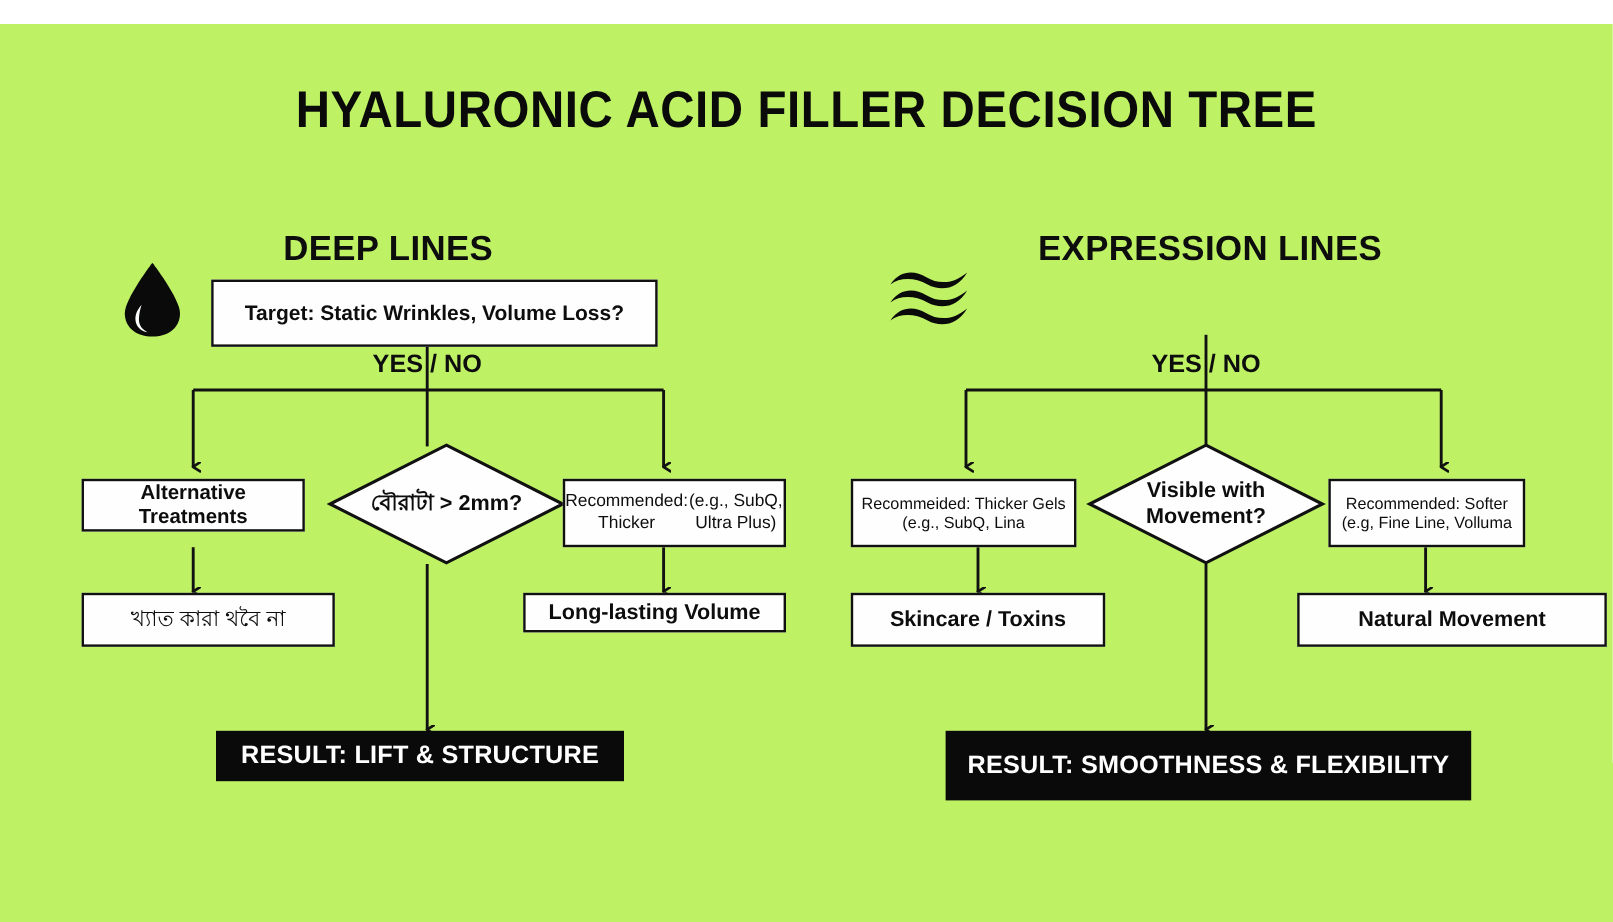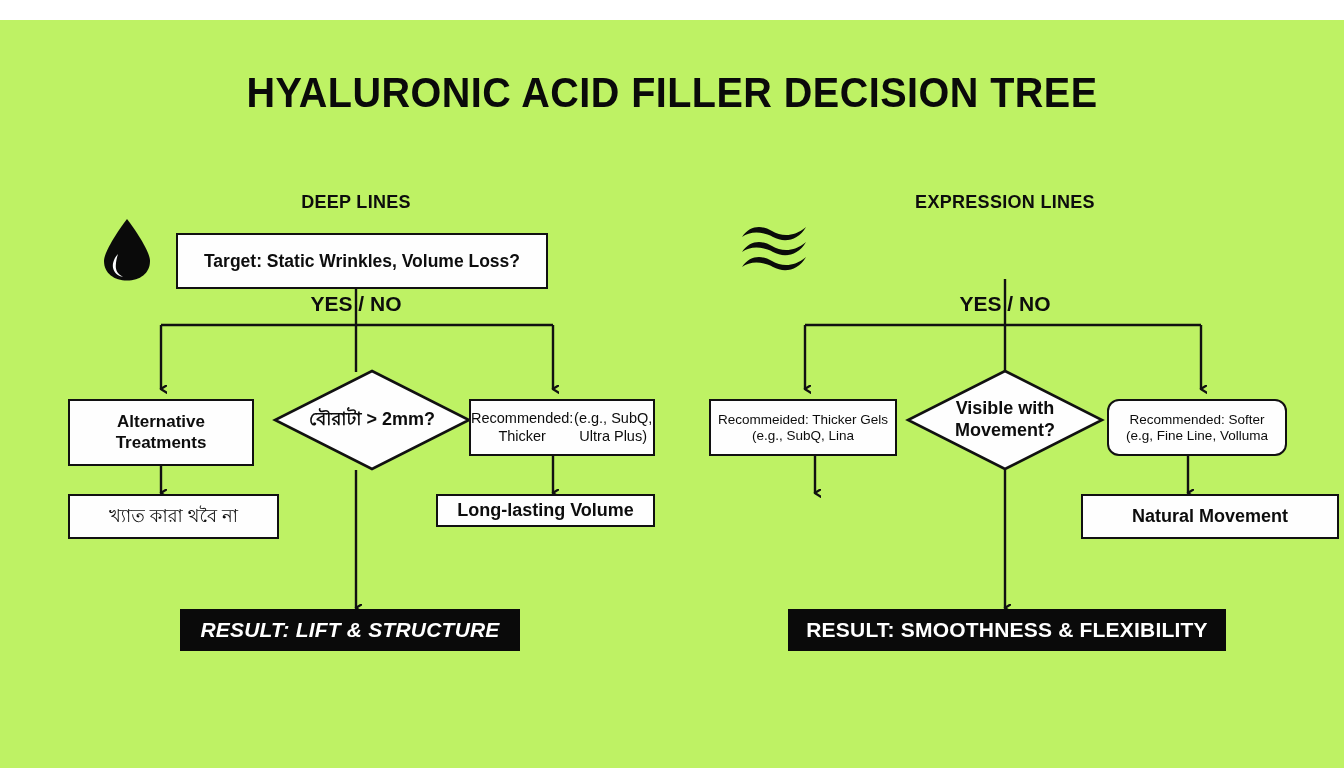--- a/index.html
+++ b/index.html
@@ -30,26 +30,25 @@
     font-weight: 700;
     letter-spacing: 0.5px;
     color: #0a0a0a;
     transform: scaleX(0.92);
     white-space: nowrap;
   }
 
   
   .branch-header {
     position: absolute;
-    font-size: 18px;
+    font-size: 29px;
     font-weight: 700;
     color: #0d0d0d;
     letter-spacing: 0.3px;
     white-space: nowrap;
-    text-align: center;
   }
 
   
   .box {
     position: absolute;
     box-sizing: border-box;
     border: 2.2px solid #111111;
     background: #fefefe;
     display: flex;
     align-items: center;
@@ -179,74 +178,75 @@
                C22,58.5 19.5,54.5 19.8,49.5 C20,45 21,41 22,38 Z" fill="#fcfdfe"></path>
     </svg>
   </div>
 
   <div class="branch-header" style="left:236px; top:172px; width:240px;">DEEP LINES</div>
 
   <div class="box bold" style="left:176px; top:213px; width:372px; height:56px; font-size:17.5px;">Target: Static Wrinkles, Volume Loss?</div>
 
   <div class="yesno" style="left:256px; top:272px; width:200px;">YES / NO</div>
 
-  <div class="box bold" style="left:68px; top:379px; width:186px; height:67px; font-size:17px; flex-direction:column;">
+  <div class="box bold" style="left:68px; top:379px; width:186px; height:44px; font-size:17px; flex-direction:column;">
     <span>Alternative</span>
     <span>Treatments</span>
   </div>
 
   <div class="box normal" style="left:68px; top:474px; width:211px; height:45px; font-size:18px;">খ্যাত কারা থবৈ না</div>
 
   <div class="diamond-wrap" style="left:272px; top:348px; width:200px; height:104px;">
     <svg class="diamond-shape" viewBox="0 0 200 104" preserveAspectRatio="none">
       <polygon points="100,3 197,52 100,101 3,52" fill="#fefefe" stroke="#111111" stroke-width="2.6"></polygon>
     </svg>
     <div class="diamond-label" style="font-size:18px;">বৌরাটা &gt; 2mm?</div>
   </div>
 
   <div class="box normal" style="left:469px; top:379px; width:186px; height:57px; font-size:14.5px; flex-direction:row;">
     <span>Recommended: Thicker</span>
     <span>(e.g., SubQ, Ultra Plus)</span>
   </div>
 
   <div class="box bold" style="left:436px; top:474px; width:219px; height:33px; font-size:18px;">Long-lasting Volume</div>
 
-  <div class="result-bar" style="left:180px; top:589px; width:340px; height:42px; font-size:21px;font-style:italic;">RESULT: LIFT &amp; STRUCTURE</div>
+  <div class="result-bar" style="left:180px; top:589px; width:340px; height:42px; font-size:21px;">RESULT: LIFT &amp; STRUCTURE</div>
 
   <div class="icon" style="left:740px; top:204px; width:70px; height:52px;">
     <svg width="70" height="52" viewBox="0 0 70 52">
       <path d="M2,13 C10,1 22,1 32,7 C42,13 54,13 66,3 C58,17 44,19 33,13 C22,7 10,7 2,13 Z" fill="#0a0a0a"></path>
       <path d="M2,28 C10,16 22,16 32,22 C42,28 54,28 66,18 C58,32 44,34 33,28 C22,22 10,22 2,28 Z" fill="#0a0a0a"></path>
       <path d="M2,43 C10,31 22,31 32,37 C42,43 54,43 66,33 C58,47 44,49 33,43 C22,37 10,37 2,43 Z" fill="#0a0a0a"></path>
     </svg>
   </div>
 
   <div class="branch-header" style="left:865px; top:172px; width:280px;">EXPRESSION LINES</div>
 
 
   <div class="yesno" style="left:905px; top:272px; width:200px;">YES / NO</div>
 
   <div class="box normal" style="left:709px; top:379px; width:188px; height:57px; font-size:13.5px; flex-direction:column;">
     <span>Recommeided: Thicker Gels</span>
     <span>(e.g., SubQ, Lina</span>
   </div>
 
+  <div class="box bold" style="left:709px; top:474px; width:212px; height:45px; font-size:18px;">Skincare / Toxins</div>
 
   <div class="diamond-wrap" style="left:905px; top:348px; width:200px; height:104px;">
     <svg class="diamond-shape" viewBox="0 0 200 104" preserveAspectRatio="none">
       <polygon points="100,3 197,52 100,101 3,52" fill="#fefefe" stroke="#111111" stroke-width="2.6"></polygon>
     </svg>
     <div class="diamond-label" style="font-size:18px; flex-direction:column;">
       <span>Visible with</span>
       <span>Movement?</span>
     </div>
   </div>
 
-  <div class="box normal" style="left:1107px; top:379px; width:180px; height:57px; font-size:13.5px; flex-direction:column;border-radius:12px;">
+  <div class="box normal" style="left:1107px; top:379px; width:164px; height:57px; font-size:13.5px; flex-direction:column;">
     <span>Recommended: Softer</span>
     <span>(e.g, Fine Line, Volluma</span>
   </div>
 
   <div class="box bold" style="left:1081px; top:474px; width:258px; height:45px; font-size:18px;">Natural Movement</div>
 
-  <div class="result-bar" style="left:788px; top:589px; width:438px; height:42px; font-size:21px;">RESULT: SMOOTHNESS &amp; FLEXIBILITY</div>
+  <div class="result-bar" style="left:788px; top:589px; width:438px; height:58px; font-size:21px;">RESULT: SMOOTHNESS &amp; FLEXIBILITY</div>
 
 </div>
 
 </body></html>

